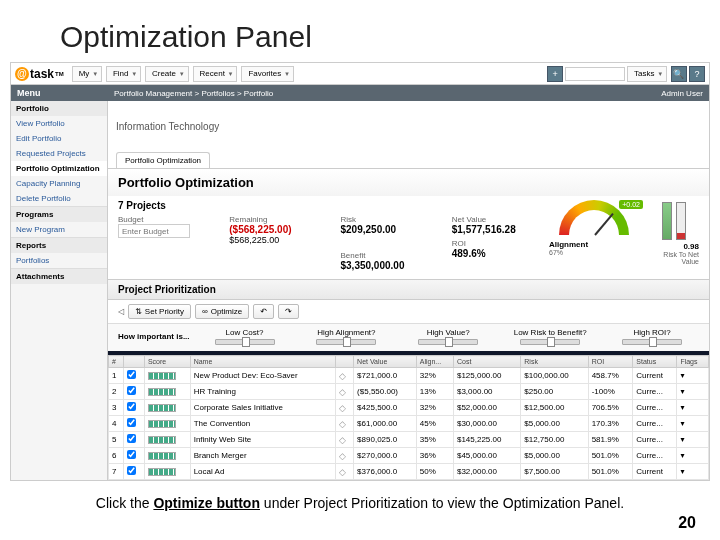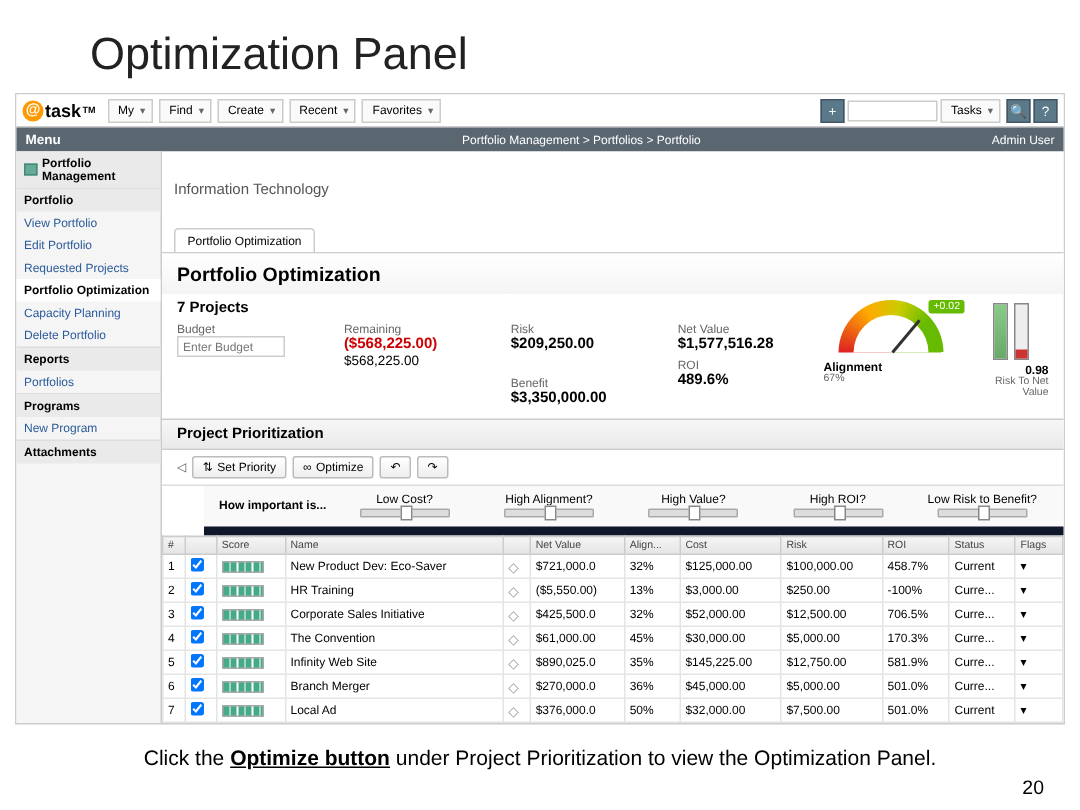--- a/index.html
+++ b/index.html
@@ -10,21 +10,21 @@
 .logo { display: flex; align-items: center; gap: 1px; font-weight: bold; font-size: 12px; margin-right: 6px; }
 .logo-at { background: #f90; color: #fff; width: 14px; height: 14px; border-radius: 50%; display: inline-flex; align-items: center; justify-content: center; font-size: 10px; }
 .tm { font-size: 6px; vertical-align: super; }
 .topnav-item { display: flex; align-items: center; border: 1px solid #ccc; height: 16px; padding: 0 4px 0 6px; font-size: 8px; background: #fafafa; margin-right: 2px; cursor: pointer; }
 .chev { margin-left: 4px; font-size: 7px; color: #666; }
 .top-search { margin-left: auto; display: flex; align-items: center; gap: 2px; }
 .top-search input { width: 60px; height: 14px; border: 1px solid #ccc; font-size: 8px; padding: 0 2px; }
 .sq-btn { width: 16px; height: 16px; background: #5a7a8a; border: 1px solid #456; display: inline-flex; align-items: center; justify-content: center; color: #fff; font-size: 9px; }
 .headerbar { display: flex; background: #5a6670; color: #fff; height: 16px; align-items: center; font-size: 9px; }
 .headerbar-left { width: 97px; padding-left: 6px; font-weight: bold; }
-.breadcrumb { flex: 1; padding-left: 6px; font-size: 8px; text-align: center; }
+.breadcrumb { flex: 1; padding-left: 6px; font-size: 8px; }
 .admin { padding-right: 6px; font-size: 8px; }
 .body { display: flex; }
 .sidebar { width: 97px; background: #f5f5f5; border-right: 1px solid #ccc; }
 .side-section { border-bottom: 1px solid #ddd; }
 .side-head { background: #eaeaea; padding: 3px 5px; font-size: 8px; font-weight: bold; display: flex; align-items: center; gap: 3px; }
 .side-item { padding: 3px 5px; font-size: 8px; color: #2a5a9a; cursor: pointer; }
 .side-item.active { background: #fff; font-weight: bold; color: #000; }
 .main { flex: 1; background: #fff; }
 .subtitle-row { padding: 20px 8px; font-size: 10px; color: #555; }
 .tab-row { display: flex; border-bottom: 1px solid #ccc; padding-left: 8px; }
@@ -49,33 +49,33 @@
 .bars-box { width: 50px; text-align: right; }
 .bars { display: flex; gap: 4px; height: 40px; align-items: flex-end; justify-content: center; margin-bottom: 2px; }
 .bar { width: 10px; border: 1px solid #888; position: relative; }
 .bar1 { height: 38px; background: linear-gradient(#8c8,#6a6); }
 .bar2 { height: 38px; background: #eee; }
 .bar2-fill { position:absolute; bottom:0; left:0; right:0; height:6px; background:#c33; }
 .section-head { background: linear-gradient(#f6f6f6,#e9e9e9); border-top: 1px solid #ccc; border-bottom: 1px solid #ccc; padding: 4px 10px; font-size: 10px; font-weight: bold; }
 .toolbar { display: flex; align-items: center; gap: 4px; padding: 4px 10px; border-bottom: 1px solid #ddd; }
 .tool-btn { border: 1px solid #bbb; background: linear-gradient(#fff,#eee); padding: 2px 6px; font-size: 8px; border-radius: 2px; cursor: pointer; display: inline-flex; align-items: center; gap: 3px; }
 .arrow-l { font-size: 8px; color: #555; }
-.importance { display: flex; padding: 4px 10px 6px; font-size: 8px; align-items: center; gap: 8px; background: #f9f9f9; border-bottom: 6px solid #0f172a; margin-left: 28px; }
+.importance { display: flex; padding: 4px 10px 6px; font-size: 8px; align-items: center; gap: 8px; background: #f9f9f9; border-bottom: 4px solid #0f172a; }
 .imp-label { font-weight: bold; }
 .imp-col { display: flex; flex-direction: column; align-items: center; gap: 2px; flex: 1; }
 .slider { width: 60px; height: 6px; background: #ddd; border: 1px solid #aaa; position: relative; border-radius: 1px; }
 .slider-h { position: absolute; top: -3px; left: 26px; width: 8px; height: 10px; background: #fff; border: 1px solid #888; }
 table { width: 100%; border-collapse: collapse; font-size: 8px; }
 th { background: linear-gradient(#f4f4f4,#e4e4e4); border: 1px solid #ccc; padding: 2px 3px; font-weight: normal; text-align: left; color: #444; font-size: 7px; }
 td { border: 1px solid #e4e4e4; padding: 2px 3px; white-space: nowrap; overflow: hidden; }
 .score-bar { display: inline-block; width: 28px; height: 8px; background: repeating-linear-gradient(90deg,#4a8,#4a8 4px,#fff 4px,#fff 5px); border:1px solid #aaa; vertical-align: middle; }
 .icon-circle { color: #999; font-size: 9px; }
 .caption { text-align: center; font-size: 14px; padding: 14px 10px 4px; }
 .caption b { text-decoration: underline; }
-.pagenum { position: absolute; bottom: 8px; right: 24px; font-size: 13px; font-weight: normal; }
+.pagenum { position: absolute; bottom: 8px; right: 24px; font-size: 16px; font-weight: bold; }
 .cb { width: 9px; height: 9px; }
 .port-icon { width: 10px; height: 8px; background: #6a9; display: inline-block; border: 1px solid #487; }
 </style>
 </head>
 <body>
 
 <div class="slide-title">Optimization Panel</div>
 
 <div class="app">
 
@@ -119,41 +119,35 @@
 
   <div class="headerbar">
     <div class="headerbar-left">Menu</div>
     <div class="breadcrumb">Portfolio Management &gt; Portfolios &gt; Portfolio</div>
     <div class="admin">Admin User</div>
   </div>
 
   <div class="body">
     <div class="sidebar">
       <div class="side-section">
-        <div class="side-head">
-            <span class="port-icon"></span>
-            <span>Portfolio Management</span>
-          </div>
-      </div>
-      <div class="side-section">
         <div class="side-head">Portfolio</div>
         <div class="side-item">View Portfolio</div>
         <div class="side-item">Edit Portfolio</div>
         <div class="side-item">Requested Projects</div>
         <div class="side-item active">Portfolio Optimization</div>
         <div class="side-item">Capacity Planning</div>
         <div class="side-item">Delete Portfolio</div>
       </div>
       <div class="side-section">
+        <div class="side-head">Programs</div>
+        <div class="side-item">New Program</div>
+      </div>
+      <div class="side-section">
         <div class="side-head">Reports</div>
         <div class="side-item">Portfolios</div>
-      </div>
-      <div class="side-section">
-        <div class="side-head">Programs</div>
-        <div class="side-item">New Program</div>
       </div>
       <div class="side-head">Attachments</div>
     </div>
 
     <div class="main">
       <div class="subtitle-row">Information Technology</div>
       <div class="tab-row">
         <div class="tab">Portfolio Optimization</div>
       </div>
       <div class="panel-title">Portfolio Optimization</div>
@@ -236,27 +230,27 @@
               <div class="slider-h"></div>
             </div>
           </div>
         <div class="imp-col">
             <span>High Value?</span>
             <div class="slider">
               <div class="slider-h"></div>
             </div>
           </div>
         <div class="imp-col">
+            <span>Low Risk to Benefit?</span>
+            <div class="slider">
+              <div class="slider-h"></div>
+            </div>
+          </div>
+        <div class="imp-col">
             <span>High ROI?</span>
-            <div class="slider">
-              <div class="slider-h"></div>
-            </div>
-          </div>
-        <div class="imp-col">
-            <span>Low Risk to Benefit?</span>
             <div class="slider">
               <div class="slider-h"></div>
             </div>
           </div>
       </div>
 
       <table>
         <thead>
             <tr id="thead-row">
               <th>#</th>

